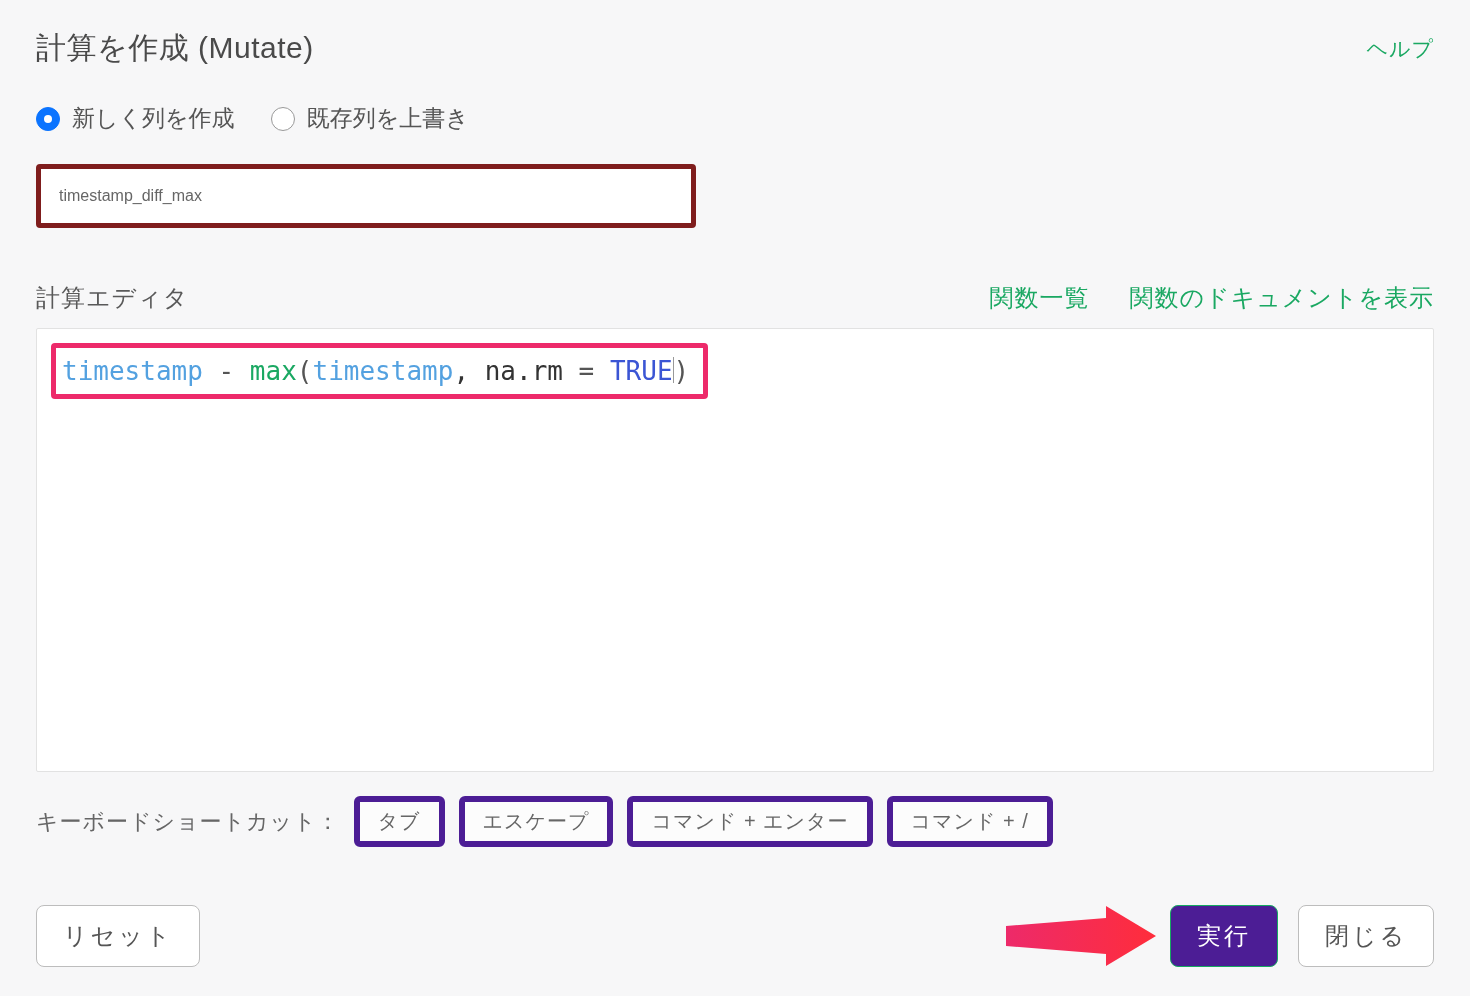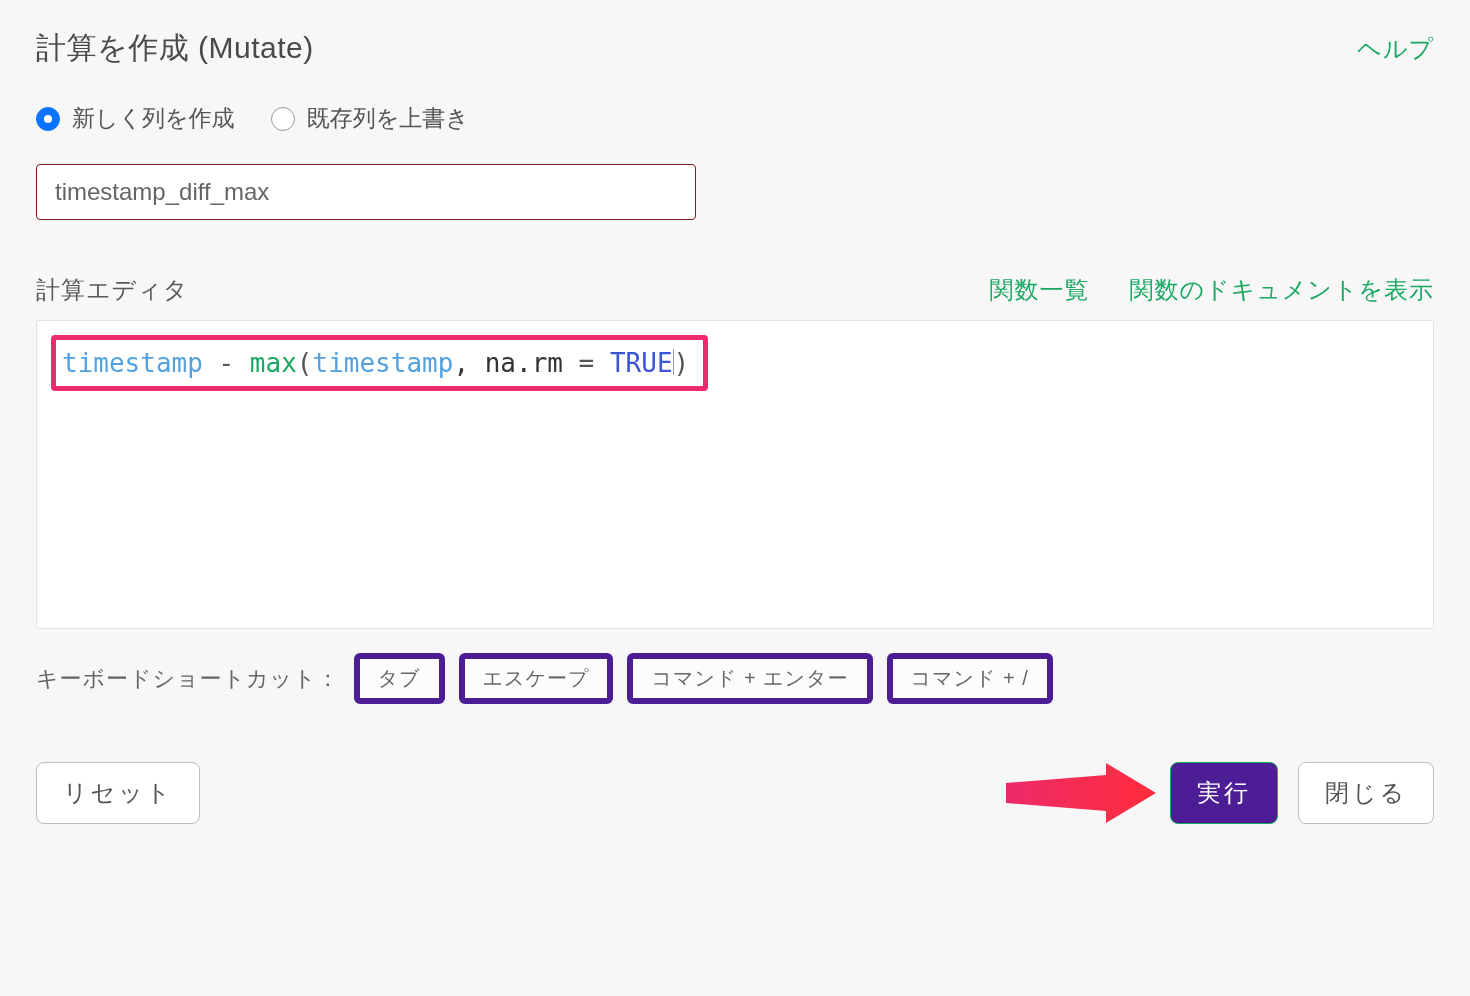--- a/index.html
+++ b/index.html
@@ -23,21 +23,21 @@
     margin-bottom: 34px;
   }
   .title {
     font-size: 30px;
     font-weight: 400;
     color: #4a4a4a;
     letter-spacing: 0.5px;
   }
   .help-link {
     color: #1aa862;
-    font-size: 24px;
+    font-size: 21px;
     letter-spacing: 1px;
     cursor: pointer;
   }
   .radio-row {
     display: flex;
     gap: 36px;
     align-items: center;
     margin-bottom: 30px;
   }
   .radio-option {
@@ -64,25 +64,25 @@
     content: "";
     position: absolute;
     top: 50%; left: 50%;
     width: 8px; height: 8px;
     background: #fff;
     border-radius: 50%;
     transform: translate(-50%, -50%);
   }
   .name-input {
     width: 660px;
-    height: 56px;
-    border: 1px solid #7f1d1d;
+    height: 64px;
+    border: 5px solid #7f1d1d;
     border-radius: 4px;
     padding: 0 18px;
-    font-size: 24px;
+    font-size: 16px;
     color: #666;
     background: #fff;
     outline: none;
   }
   .editor-header {
     display: flex;
     align-items: center;
     justify-content: space-between;
     margin-top: 54px;
     margin-bottom: 14px;
@@ -97,21 +97,21 @@
     gap: 40px;
   }
   .editor-link {
     color: #1aa862;
     font-size: 24px;
     cursor: pointer;
     letter-spacing: 1px;
   }
   .editor-box {
     width: 100%;
-    height: 309px;
+    height: 444px;
     background: #fff;
     border: 1px solid #e2e2e2;
     border-radius: 2px;
     padding: 14px 14px;
     font-family: "Menlo", "Consolas", monospace;
     font-size: 26px;
     color: #333;
     position: relative;
   }
   .code-highlight {

